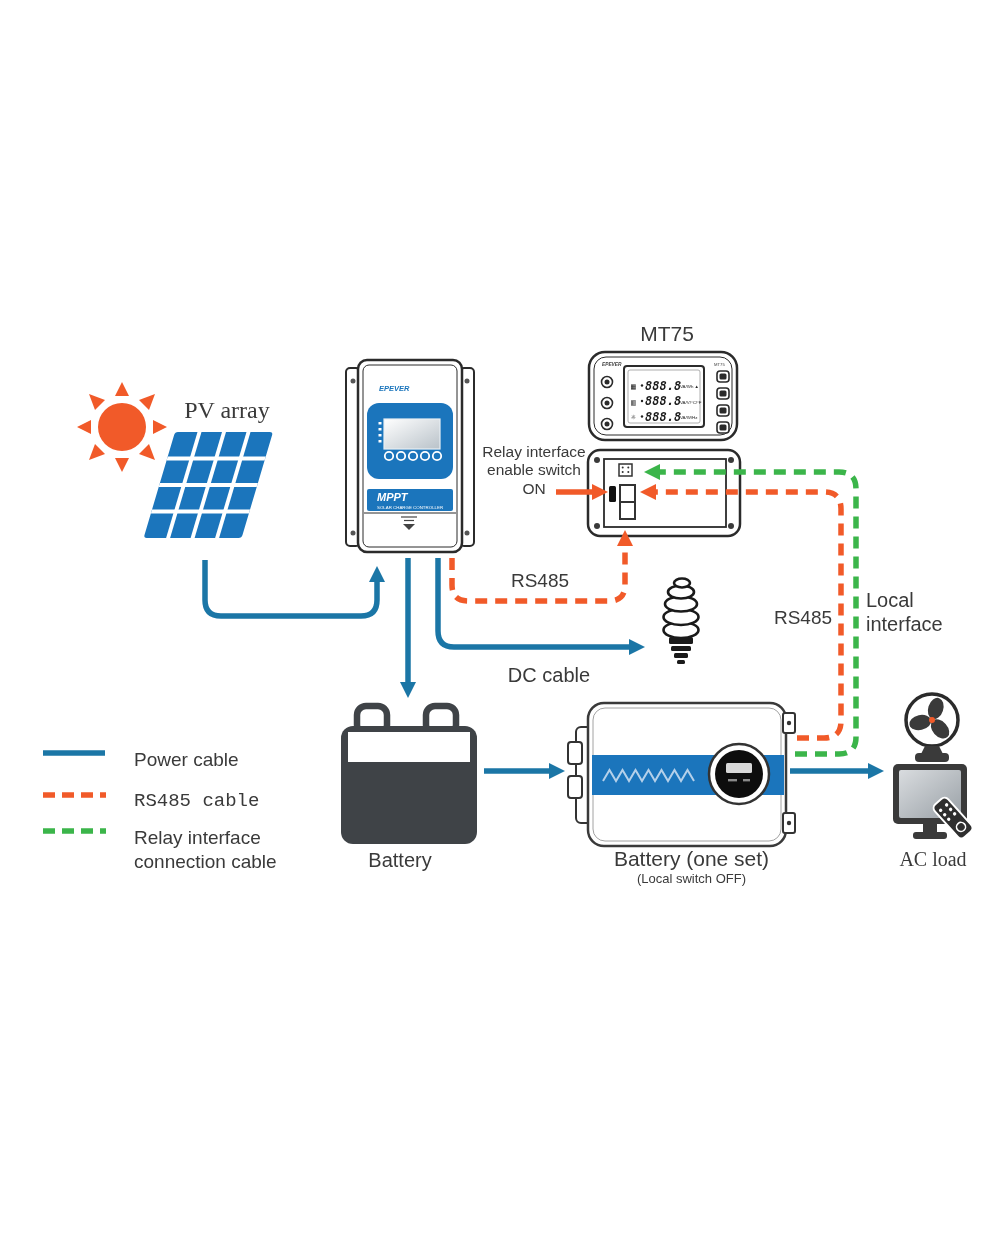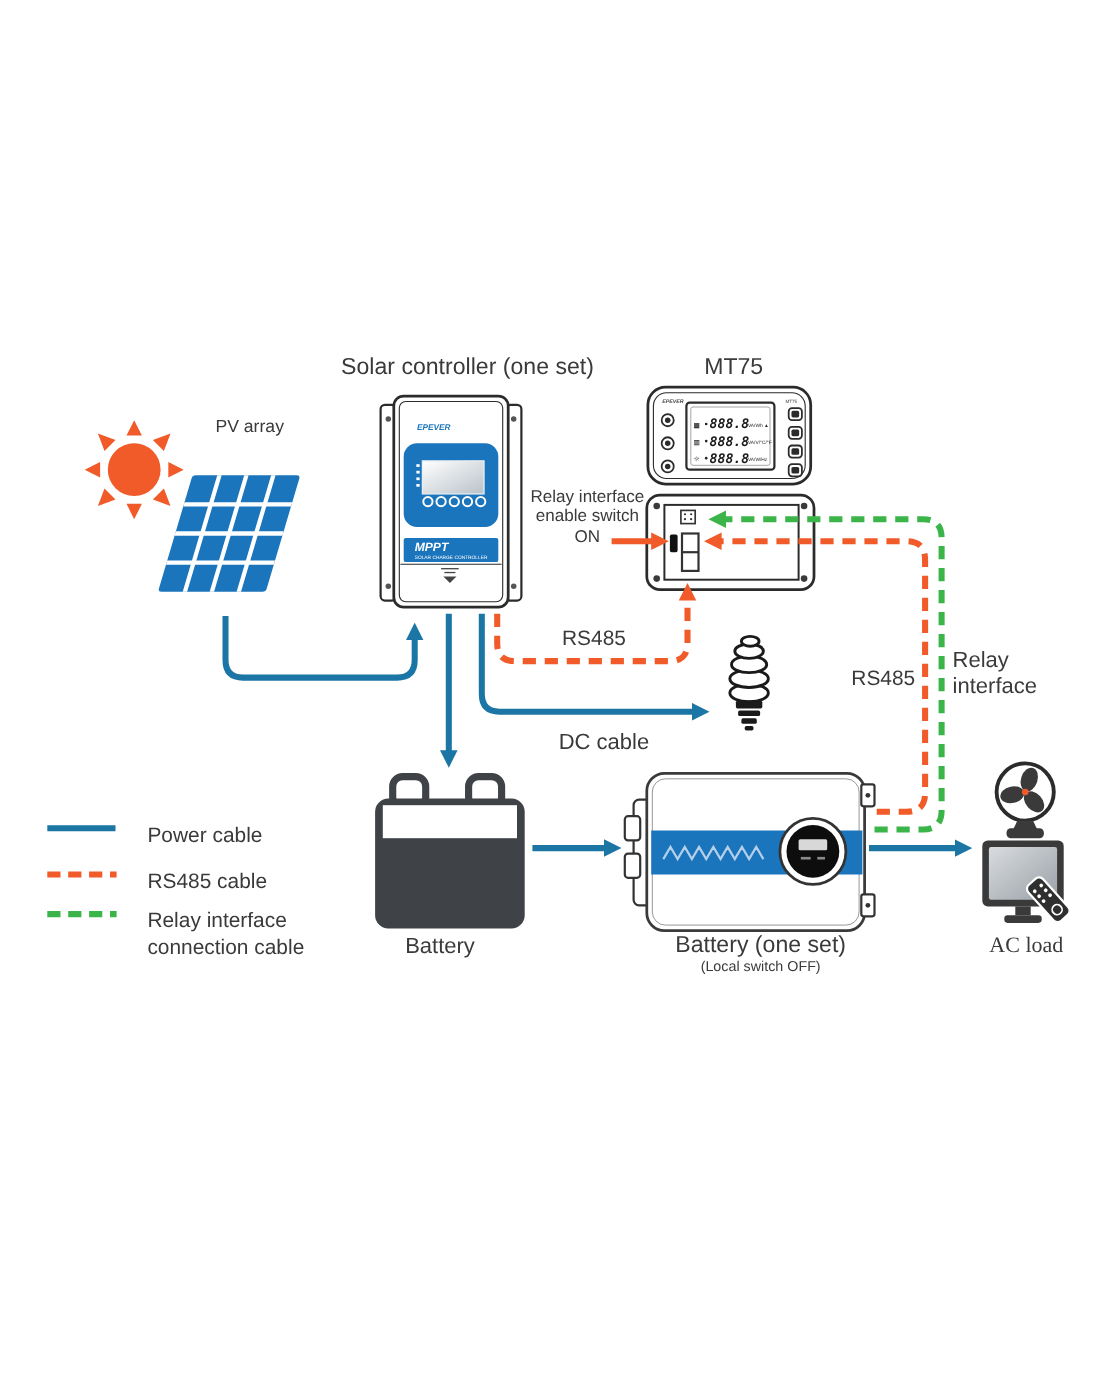--- a/index.html
+++ b/index.html
@@ -242,47 +242,46 @@
     <path d="M438,558 L438,631 Q438,647 454,647 L633,647" marker-end="url(#m-blue)" stroke="#1B76A6"></path>
     <path d="M484,771 L553,771" marker-end="url(#m-blue)" stroke="#1B76A6"></path>
     <path d="M790,771 L872,771" marker-end="url(#m-blue)" stroke="#1B76A6"></path>
     <path stroke-dasharray="12 8" d="M452,558 L452,585 Q452,601 468,601 L609,601 Q625,601 625,585 L625,542" marker-end="url(#m-orange)" stroke="#F15A29"></path>
     <path stroke-dasharray="12 8" d="M797,738 L824,738 Q841,738 841,721 L841,509 Q841,492 824,492 L652,492" marker-end="url(#m-orange)" stroke="#F15A29"></path>
     <path d="M556,492 L596,492" marker-end="url(#m-orange)" stroke="#F15A29"></path>
     <path stroke-dasharray="12 8" d="M795,754 L839,754 Q856,754 856,737 L856,489 Q856,472 839,472 L656,472" marker-end="url(#m-green)" stroke="#3BB54A"></path>
   </g>
 </svg>
 
-<div class="lbl" style="left:300px;top:322px;width:250px;font-size:21px;">Solar controller (one set)</div>
 <div class="lbl" style="left:617px;top:322px;width:100px;font-size:21px;">MT75</div>
-<div class="lbl" style="left:172px;top:380px;width:110px;font-size:16px;">PV array</div>
+<div class="lbl" style="left:172px;top:396px;width:110px;font-size:24px;font-family:Liberation Serif, serif;">PV array</div>
 
 <div class="lbl" style="left:479px;top:443px;width:110px;font-size:15.5px;">
   <div>Relay interface</div>
   <div>enable switch</div>
   <div>ON</div>
 </div>
 
 <div class="lbl" style="left:505px;top:570px;width:70px;font-size:19px;">RS485</div>
 <div class="lbl" style="left:503px;top:664px;width:92px;font-size:20px;">DC cable</div>
 <div class="lbl" style="left:771px;top:607px;width:64px;font-size:19px;">RS485</div>
-<div class="lbl pre" style="left:866px;top:589px;width:100px;font-size:20px;text-align:left;">Relay
+<div class="lbl pre" style="left:866px;top:589px;width:100px;font-size:20px;text-align:left;">Local
 interface</div>
 <div class="lbl" style="left:355px;top:849px;width:90px;font-size:20px;">Battery</div>
 <div class="lbl" style="left:599px;top:847px;width:185px;font-size:21px;">Battery (one set)</div>
 <div class="lbl" style="left:599px;top:871px;width:185px;font-size:13px;">(Local switch OFF)</div>
 <div class="lbl" style="left:887px;top:848px;width:92px;font-size:20px;font-family:Liberation Serif, serif;">AC load</div>
 
 <div class="legend-row" style="left:40px;top:748px;">
   <svg class="swatch" width="68" height="10">
     <line x1="3" y1="5" x2="65" y2="5" stroke-width="5.5" stroke="#1B76A6"></line>
   </svg>
   <span class="ltext">Power cable</span>
 </div>
-<div class="legend-row" style="left:40px;top:790px;">
+<div class="legend-row" style="left:40px;top:790px;font-family:Liberation Mono, monospace;">
   <svg class="swatch" width="68" height="10">
     <line x1="3" y1="5" x2="66" y2="5" stroke-width="5.5" stroke-dasharray="12 7" stroke="#F15A29"></line>
   </svg>
   <span class="ltext">RS485 cable</span>
 </div>
 <div class="legend-row" style="left:40px;top:826px;height:48px;">
   <svg class="swatch" width="68" height="10">
     <line x1="3" y1="5" x2="66" y2="5" stroke-width="5.5" stroke-dasharray="12 7" stroke="#3BB54A"></line>
   </svg>
   <span class="ltext">Relay interface

